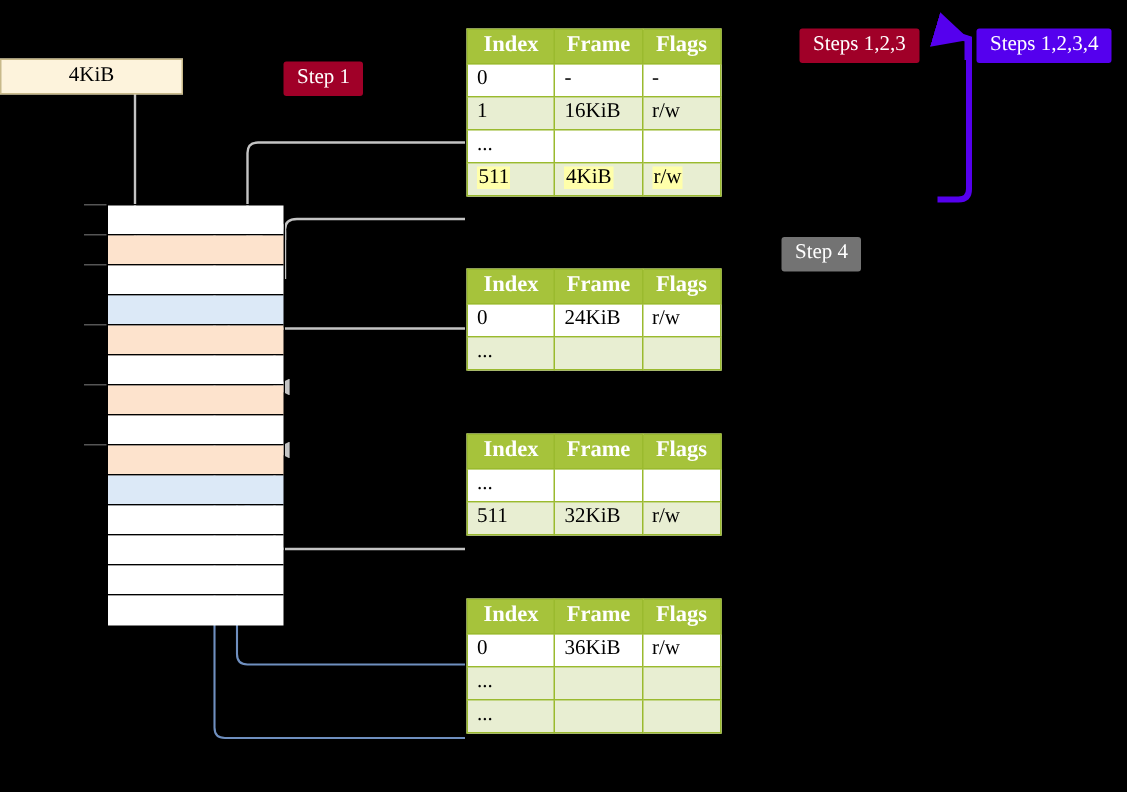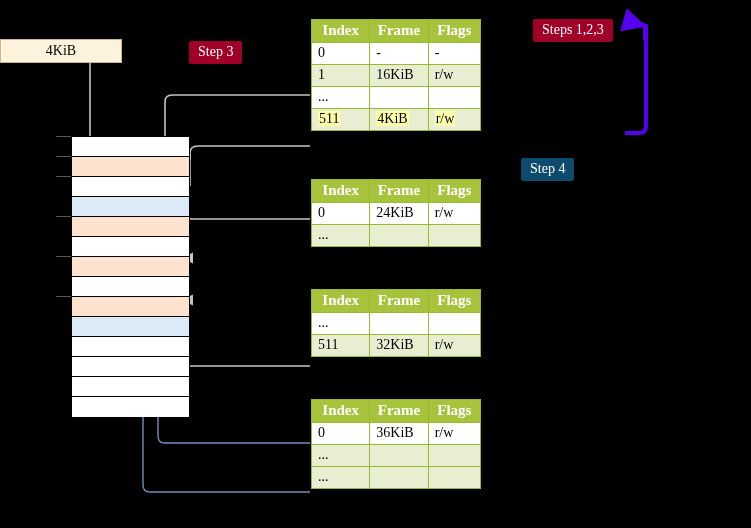--- a/index.html
+++ b/index.html
@@ -141,26 +141,27 @@
     <path d="M310,492 L150,492 Q143,492 143,485 L143,212" stroke="#6f8fbf" stroke-width="1.4" fill="none" marker-end="url(#ah-blue-up)"></path>
 
     <path d="M625,133 L639,133 Q646,133 646,126 L646,26 L634,22" stroke="#5500ee" stroke-width="4" fill="none" stroke-linecap="butt" stroke-linejoin="miter"></path>
     <path d="M645,40 L645,26 L628,21" stroke="#5500ee" stroke-width="4" fill="none" marker-end="url(#ah-purple)"></path>
   </svg>
 
   <div class="kib-box" id="kib-box" style="left:0px; top:39px; width:120px; height:22px;">
     <span>4KiB</span>
   </div>
 
-  <div class="badge badge-red" style="left: 189px; top: 41px; background: rgb(160, 0, 40);">Step 3</div>
+  <div class="badge badge-red" style="left: 189px; top: 41px; background: rgb(160, 0, 40);">Step 1</div>
 
   <div class="badge badge-red" style="left: 533px; top: 19px; background: rgb(160, 0, 40);">Steps 1,2,3</div>
 
-
-  <div class="badge badge-red" style="left: 521px; top: 158px; background: #0c4a6e;">Step 4</div>
+  <div class="badge badge-blue" style="left: 651px; top: 19px; background: rgb(85, 0, 238);">Steps 1,2,3,4</div>
+
+  <div class="badge badge-red" style="left: 521px; top: 158px; background: #737373;">Step 4</div>
 
   <div class="memcol" id="memcol" style="left:71px; top:136px; width:119px; height:280px;">
       <div class="memrow mr-white" style="height: 20px;"></div>
       <div class="memrow mr-orange" style="height: 20px;"></div>
       <div class="memrow mr-white" style="height: 20px;"></div>
       <div class="memrow mr-blue" style="height: 20px;"></div>
       <div class="memrow mr-orange" style="height: 20px;"></div>
       <div class="memrow mr-white" style="height: 20px;"></div>
       <div class="memrow mr-orange" style="height: 20px;"></div>
       <div class="memrow mr-white" style="height: 20px;"></div>

